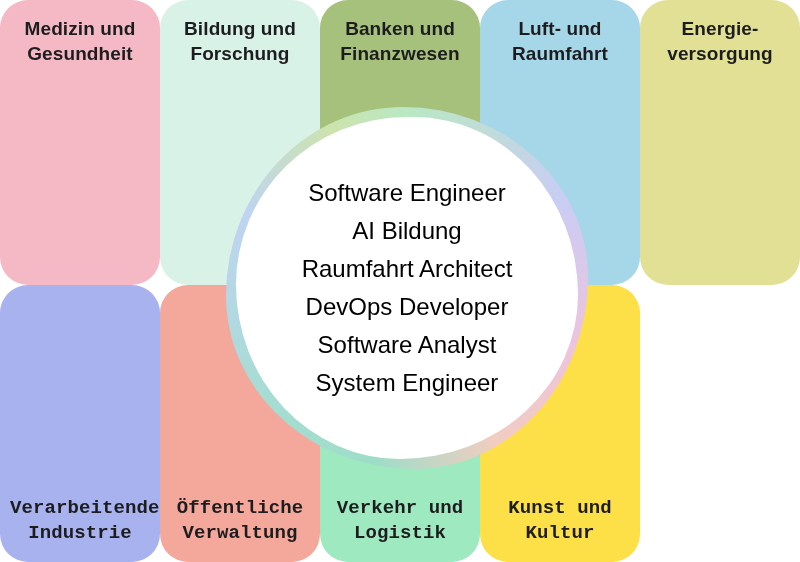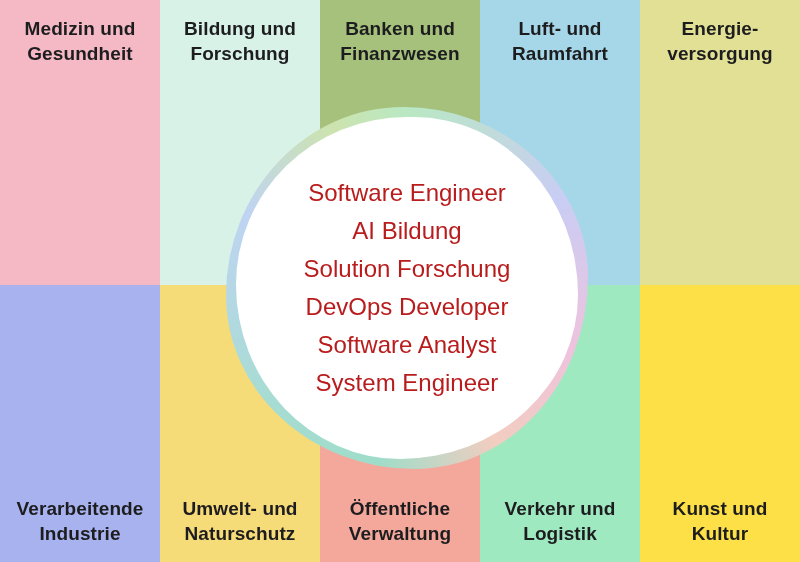--- a/index.html
+++ b/index.html
@@ -10,34 +10,34 @@
     overflow: hidden;
     font-family: "Liberation Sans", sans-serif;
   }
   .grid {
     position: absolute;
     inset: 0;
     display: grid;
     grid-template-columns: repeat(5, 1fr);
     grid-template-rows: 285px 277px;
   }
-  .cell { position: relative; }
+  .cell { position: relative; border-radius: 28px; }
   .cell .label {
     position: absolute;
     left: 10px;
     right: 10px;
     text-align: center;
     font-weight: bold;
     font-size: 19px;
     line-height: 1.32;
     color: #1d1d1f;
     letter-spacing: 0.1px;
   }
   .cell.top .label { top: 16px; }
-  .cell.bottom .label { bottom: 16px; }
+  .cell.bottom .label { bottom: 16px; font-family: Liberation Mono, monospace; }
 
   .blob {
     position: absolute;
     left: 226px;
     top: 107px;
     width: 362px;
     height: 362px;
     border-radius: 49% 51% 48% 52% / 52% 47% 53% 48%;
     background: conic-gradient(from 0deg at 50% 50%,
       #b9e8c3 0deg,
@@ -56,21 +56,21 @@
     background: #ffffff;
     border-radius: 50% 48% 52% 48% / 49% 52% 48% 51%;
     display: flex;
     flex-direction: column;
     align-items: center;
     justify-content: center;
   }
   .role {
     font-size: 24px;
     line-height: 38px;
-    color: #b91c1c;
+    color: #000000;
     white-space: nowrap;
     text-align: center;
   }
 </style>
 </head>
 <body>
 
 <div class="canvas">
 
   <div class="grid">
@@ -92,42 +92,39 @@
     </div>
 
     <div class="cell top" style="background: rgb(225, 224, 149);">
       <div class="label">Energie-versorgung</div>
     </div>
 
     <div class="cell bottom" style="background: rgb(168, 178, 239);">
       <div class="label">Verarbeitende Industrie</div>
     </div>
 
-    <div class="cell bottom" style="background: rgb(246, 219, 121);">
-      <div class="label">Umwelt- und Naturschutz</div>
-    </div>
 
     <div class="cell bottom" style="background: rgb(243, 168, 155);">
       <div class="label">Öffentliche Verwaltung</div>
     </div>
 
     <div class="cell bottom" style="background: rgb(159, 233, 192);">
       <div class="label">Verkehr und Logistik</div>
     </div>
 
     <div class="cell bottom" style="background: #fde047;">
       <div class="label">Kunst und Kultur</div>
     </div>
 
   </div>
 
   <div class="blob">
     <div class="blob-inner">
       <div class="role">Software Engineer</div>
       <div class="role">AI Bildung</div>
-      <div class="role">Solution Forschung</div>
+      <div class="role">Raumfahrt Architect</div>
       <div class="role">DevOps Developer</div>
       <div class="role">Software Analyst</div>
       <div class="role">System Engineer</div>
     </div>
   </div>
 
 </div>
 
 </body></html>

